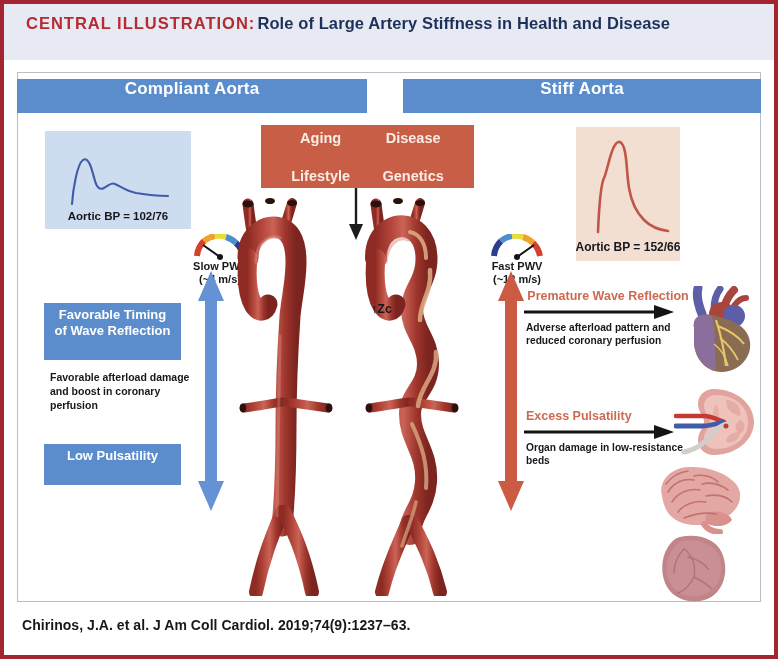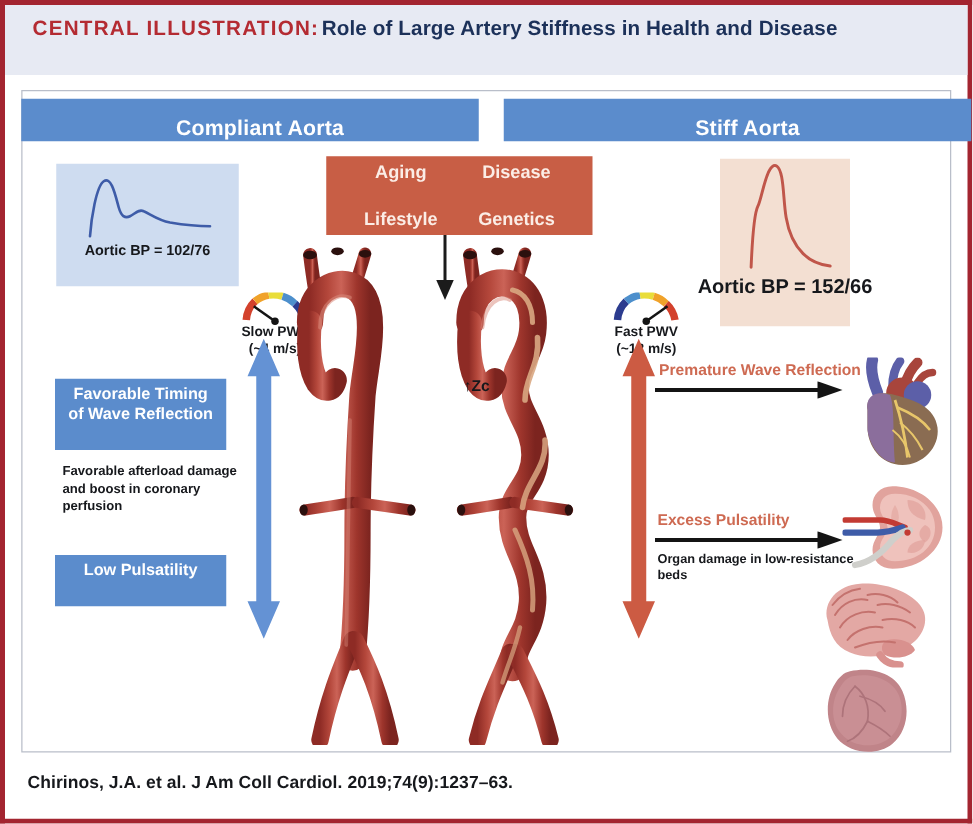--- a/index.html
+++ b/index.html
@@ -79,55 +79,54 @@
   }
 
   
   .colbar {
     position: absolute;
     background: #5B8CCC;
     color: #ffffff;
     font-size: 17px;
     font-weight: bold;
     display: flex;
-    align-items: flex-end;
+    align-items: flex-start;
     justify-content: center;
     letter-spacing: 0.2px;
-    padding-left: 16px;
   }
   #bar-compliant { left: 17px;  top: 79px;  width: 350px; height: 34px; }
   #bar-stiff     { left: 403px; top: 79px;  width: 358px; height: 34px; }
 
   
   .bpcard {
     position: absolute;
     box-sizing: border-box;
     display: flex;
     flex-direction: column;
     align-items: center;
     justify-content: flex-end;
-    padding-bottom: 22px;
+    padding-bottom: 7px;
   }
   #bp-compliant {
     left: 45px; top: 131px;
     width: 146px; height: 98px;
     background: #CEDCF0;
   }
   #bp-stiff {
     left: 576px; top: 127px;
     width: 104px; height: 134px;
     background: #F3DFD2;
   }
   .bp-label {
     font-size: 11.5px;
     font-weight: bold;
     color: #16181C;
     white-space: nowrap;
   }
-  #bp-stiff .bp-label { font-size: 16px; }
+  #bp-stiff .bp-label { font-size: 12px; }
   .bp-wave { display: block; }
 
   
   #driver-box {
     position: absolute;
     left: 261px; top: 125px;
     width: 213px; height: 63px;
     background: #C85E45;
     color: #FBEDE6;
     display: flex;
@@ -349,20 +348,21 @@
   <div class="featbox" id="box-lowpuls">
     <span>Low Pulsatility</span>
   </div>
 
   <div class="conseq" id="conseq-wave">
     <div class="conseq-head">Premature Wave Reflection</div>
     <svg class="conseq-arrow" width="152" height="14" viewBox="0 0 152 14">
       <line x1="0" y1="7" x2="134" y2="7" stroke="#141414" stroke-width="3.2"></line>
       <polygon points="150,7 130,0 130,14" fill="#141414"></polygon>
     </svg>
+    <div class="conseq-body">Adverse afterload pattern and reduced coronary perfusion</div>
   </div>
 
   <div class="conseq" id="conseq-puls">
     <div class="conseq-head">Excess Pulsatility</div>
     <svg class="conseq-arrow" width="152" height="14" viewBox="0 0 152 14">
       <line x1="0" y1="7" x2="134" y2="7" stroke="#141414" stroke-width="3.2"></line>
       <polygon points="150,7 130,0 130,14" fill="#141414"></polygon>
     </svg>
     <div class="conseq-body">Organ damage in low-resistance beds</div>
   </div>

